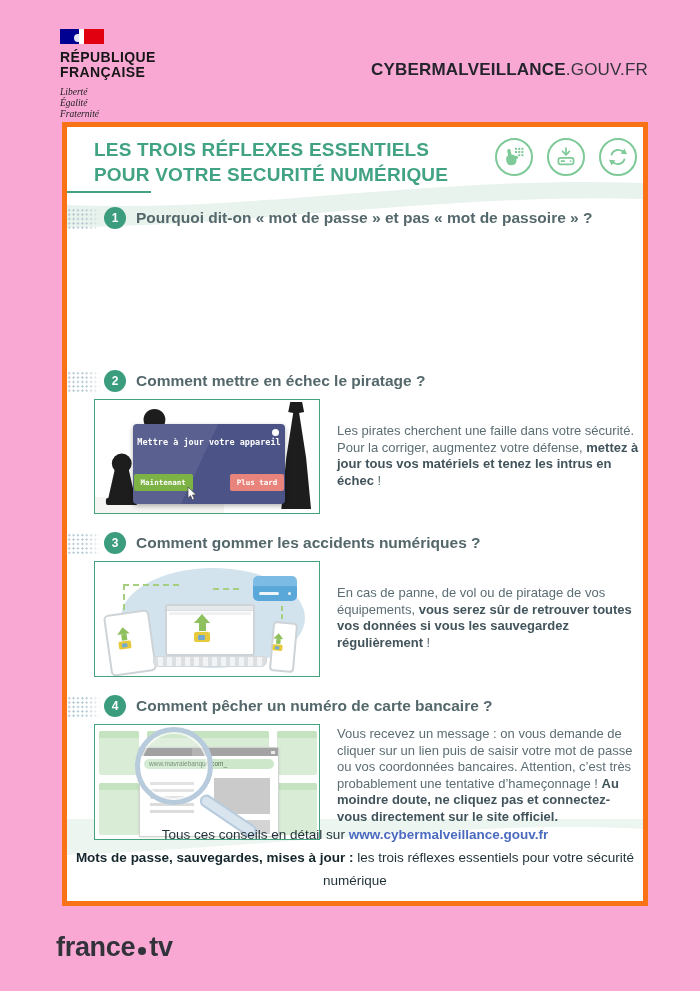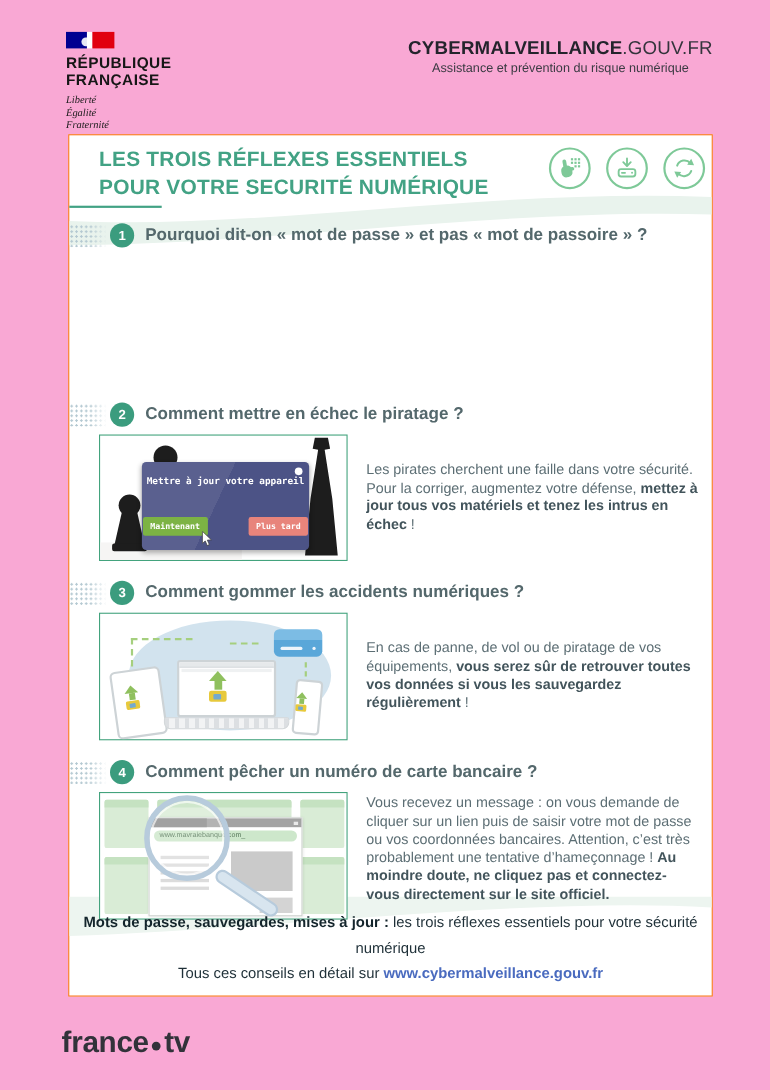--- a/index.html
+++ b/index.html
@@ -12,29 +12,29 @@
   .flag { display:flex; width:44px; height:15px; margin-bottom:6px; }
   .f-blue { width:19px; background:#000091; position:relative; }
   .f-blue::after { content:""; position:absolute; right:-1px; bottom:2px; width:6px; height:8px;
                    background:#fff; border-radius:6px 0 0 6px; opacity:.9; }
   .f-white { width:5px; background:#fff; }
   .f-red { width:20px; background:#e1000f; }
   .rf-name { font-size:14px; font-weight:700; letter-spacing:.4px; line-height:15px; color:#161616; }
   .motto { margin-top:7px; font-family:"Liberation Serif","DejaVu Serif",serif; font-style:italic;
            font-size:9.5px; line-height:11px; color:#1c1c1c; }
 
-  .brand { position:absolute; right:52px; top:34px; text-align:center; }
+  .brand { position:absolute; right:52px; top:60px; text-align:left; }
   .brand-name { font-size:17px; letter-spacing:.2px; color:#24242c; }
   .brand-name .b { font-weight:700; }
   .brand-name .l { font-weight:400; color:#34343c; }
   .tagline { font-size:11.5px; color:#3a3a42; margin-top:2px; }
 
   
   .box { position:absolute; left:62px; top:122px; width:586px; height:784px;
-         border:1px solid #f97316; background:#fff; }
+         border:5px solid #f97316; background:#fff; }
   .swoosh-top { position:absolute; left:0; top:42px; width:100%; height:58px; z-index:0; }
   .swoosh-bottom { position:absolute; left:0; top:692px; width:100%; height:40px; z-index:0; }
 
   .banner-title { position:absolute; left:27px; top:10px; z-index:1; font-size:19px; font-weight:700;
                   color:#42a284; line-height:25px; letter-spacing:.2px; }
   .title-rule { position:absolute; left:0; top:64px; width:84px; height:2px; background:#42a284; z-index:1; }
   .banner-icons { position:absolute; right:6px; top:11px; display:flex; gap:14px; z-index:1; }
   .cicon { width:38px; height:38px; border:2px solid #7ec998; border-radius:50%;
            display:flex; align-items:center; justify-content:center; background:#fff; }
 
@@ -174,21 +174,20 @@
       <div>Liberté</div>
       <div>Égalité</div>
       <div>Fraternité</div>
     </div>
   </div>
 
   <div class="brand">
     <div class="brand-name">
       <span class="b">CYBERMALVEILLANCE</span><span class="l">.GOUV.FR</span>
     </div>
-    <div class="tagline">Assistance et prévention du risque numérique</div>
   </div>
 
   <div class="box">
 
     <svg class="swoosh-top" viewBox="0 0 586 58" preserveAspectRatio="none">
       <path d="M0 36 C 180 44, 380 6, 586 14 L586 30 C 400 24, 170 58, 0 58 Z" fill="#e9f3ed"></path>
     </svg>
     <svg class="swoosh-bottom" viewBox="0 0 586 40" preserveAspectRatio="none">
       <path d="M0 0 L586 0 L586 10 C 420 0, 180 30, 0 36 Z" fill="#edf5f0"></path>
     </svg>
@@ -361,24 +360,24 @@
           <div class="mag-handle"></div>
         </figure>
         <p class="desc pt2">
           <span>Vous recevez un message : on vous demande de cliquer sur un lien puis de saisir votre mot de passe ou vos coordonnées bancaires. Attention, c’est très probablement une tentative d’hameçonnage ! </span><strong>Au moindre doute, ne cliquez pas et connectez-vous directement sur le site officiel.</strong><span></span>
         </p>
       </div>
     </section>
 
     <div class="box-footer">
       <p>
-        <strong>Mots de passe, sauvegardes, mises à jour :</strong><span> les trois réflexes essentiels pour votre sécurité numérique</span>
+        <span>Tous ces conseils en détail sur </span><a class="link" href="#">www.cybermalveillance.gouv.fr</a>
       </p>
       <p>
-        <span>Tous ces conseils en détail sur </span><a class="link" href="#">www.cybermalveillance.gouv.fr</a>
+        <strong>Mots de passe, sauvegardes, mises à jour :</strong><span> les trois réflexes essentiels pour votre sécurité numérique</span>
       </p>
     </div>
   </div>
 
   <div class="channel">
     <span>france</span>
     <span class="dot-sep"></span>
     <span>tv</span>
   </div>
 

